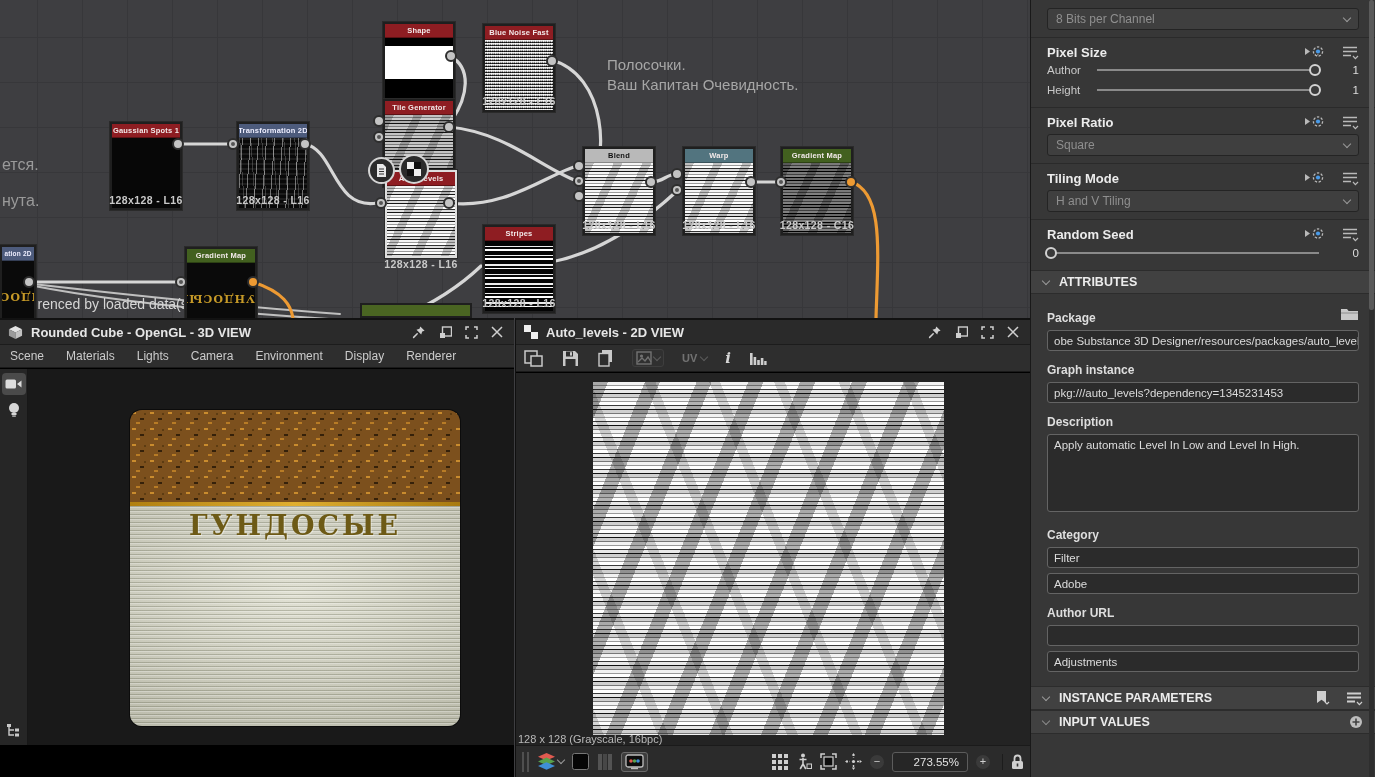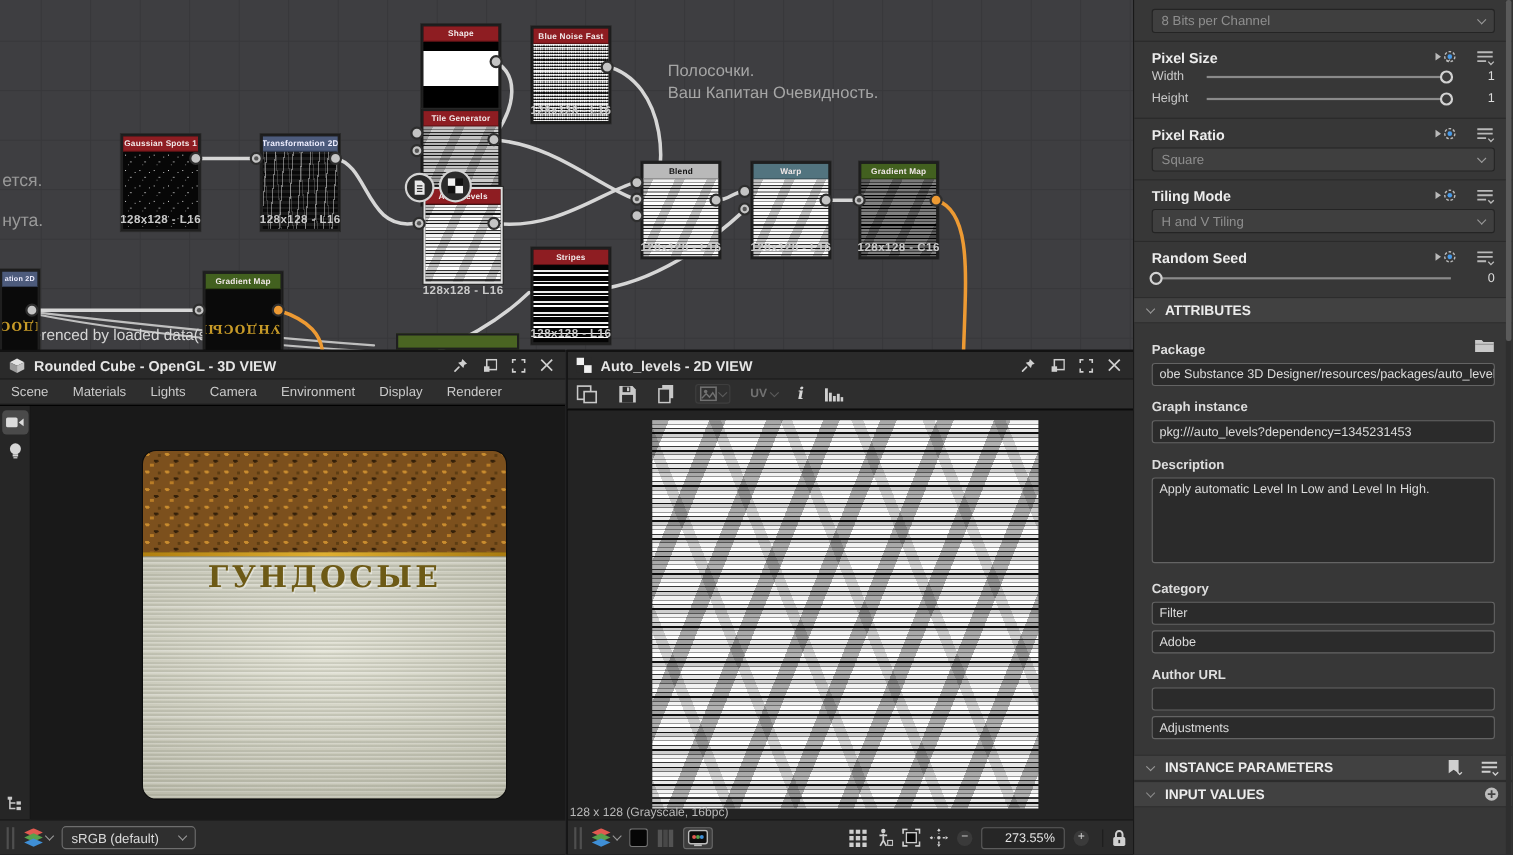--- a/index.html
+++ b/index.html
@@ -342,35 +342,20 @@
     </div>
     <div class="vp3d">
       <div class="cube">
         <div class="cube-top"></div>
         <div class="cube-gold"></div>
         <div class="cube-paper">
           <div class="cube-word">ГУНДОСЫЕ</div>
         </div>
       </div>
     </div>
-    <div class="bbar">
-      <div class="grip"></div>
-      <span class="t2ico" style="display:flex;align-items:center;gap:2px">
-        <svg width="19" height="17" viewBox="0 0 19 17">
-          <polygon points="9.5,0 18,3.8 9.5,7.6 1,3.8" fill="#e05a50"></polygon>
-          <polygon points="9.5,4.6 18,8.4 9.5,12.2 1,8.4" fill="#58a14c"></polygon>
-          <polygon points="9.5,9.2 18,13 9.5,16.8 1,13" fill="#3f8fd6"></polygon>
-        </svg>
-        <span class="chev"></span>
-      </span>
-      <div class="dd" style="width:122px">
-        <span>sRGB (default)</span>
-        <span class="chev" style="margin-left:auto"></span>
-      </div>
-    </div>
   </div>
 
   <div class="panel p2d">
     <div class="tbar">
       <svg width="14" height="14" viewBox="0 0 14 14">
           <rect width="7" height="7" fill="#f0f0f0"></rect>
           <rect x="7" width="7" height="7" fill="#2a2a2a"></rect>
           <rect y="7" width="7" height="7" fill="#2a2a2a"></rect>
           <rect x="7" y="7" width="7" height="7" fill="#f0f0f0"></rect>
         </svg>
@@ -546,21 +531,21 @@
               <circle cx="14" cy="6.5" r="2.1" fill="#4a9be8"></circle>
               <path d="M17.5 11.5l2 2 2-2" fill="none" stroke="#b9b9b9" stroke-width="1.2" transform="translate(-3 0) scale(.8)"></path>
             </svg>
           <svg width="17" height="15" viewBox="0 0 17 15">
               <path d="M1 2.5h14M1 6.5h14M1 10.5h8" stroke="#b9b9b9" stroke-width="1.6"></path>
               <path d="M11 11l2.4 2.6L16 11" fill="none" stroke="#b9b9b9" stroke-width="1.2"></path>
             </svg>
         </span>
       </div>
       <div class="prow" style="height:20px">
-        <span class="plabel">Width</span>
+        <span class="plabel">Author</span>
         <div class="sl">
             <div class="knob" style="right:-2px"></div>
           </div>
         <span class="pval">1</span>
       </div>
       <div class="prow" style="height:20px">
         <span class="plabel">Height</span>
         <div class="sl">
             <div class="knob" style="right:-2px"></div>
           </div>

